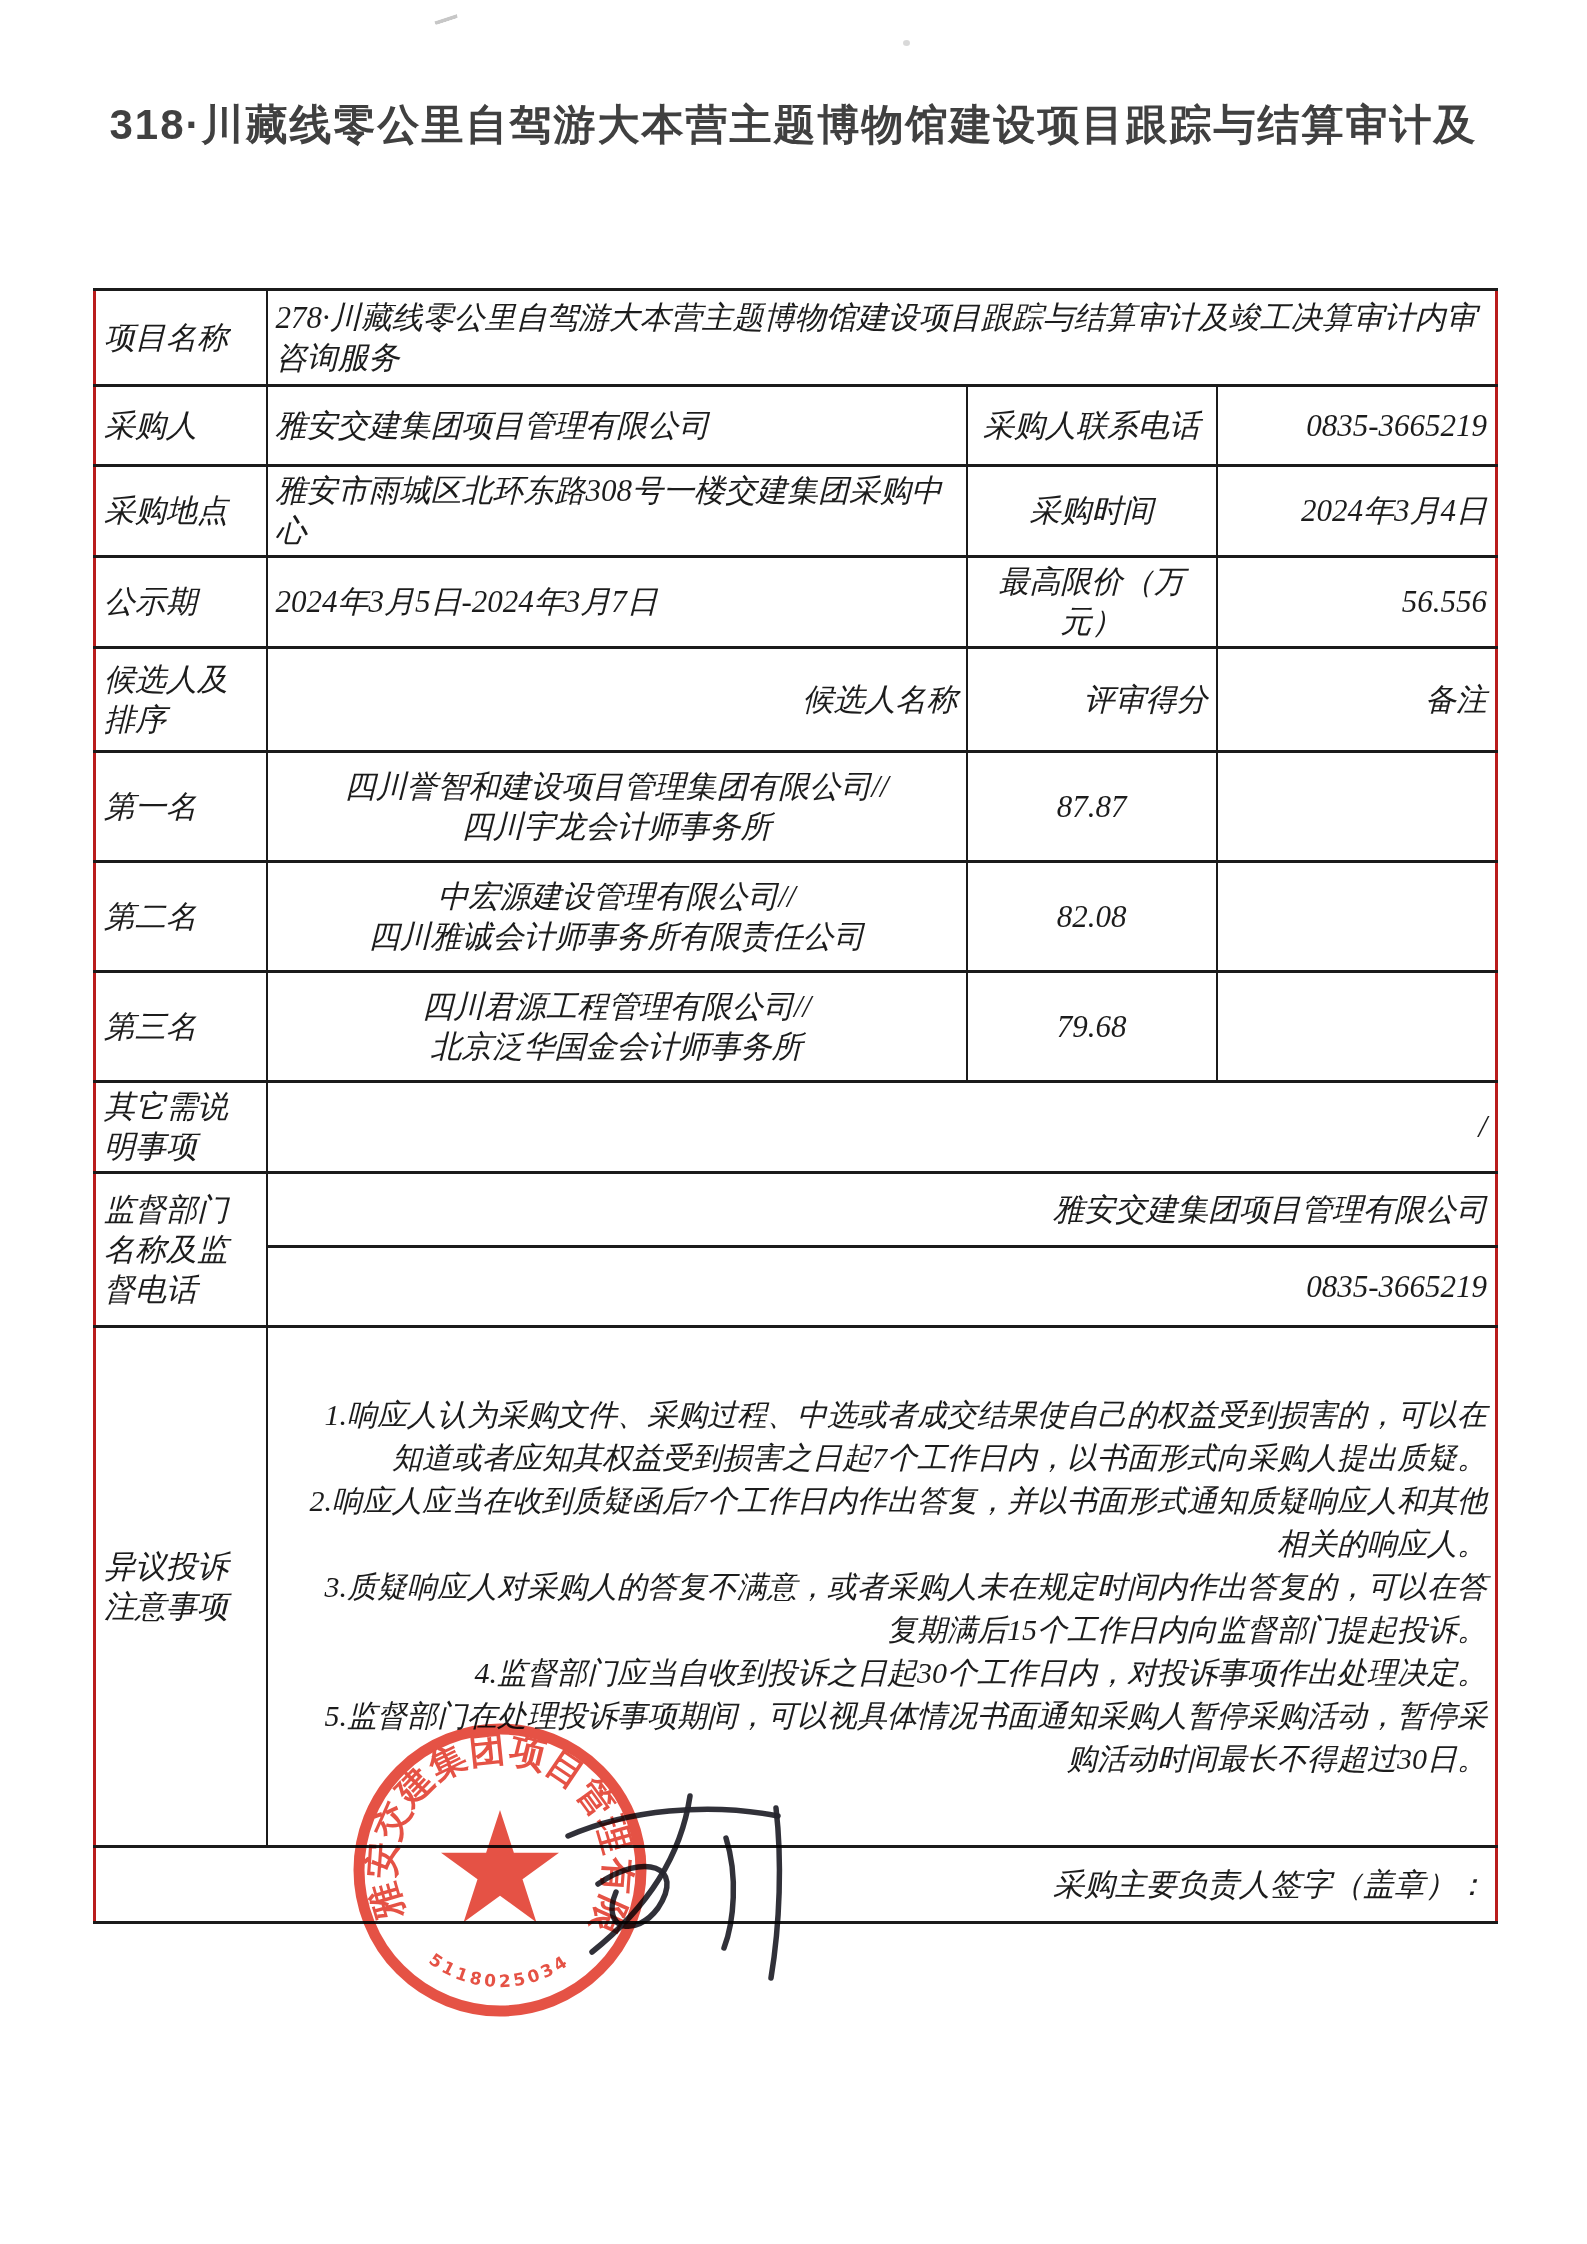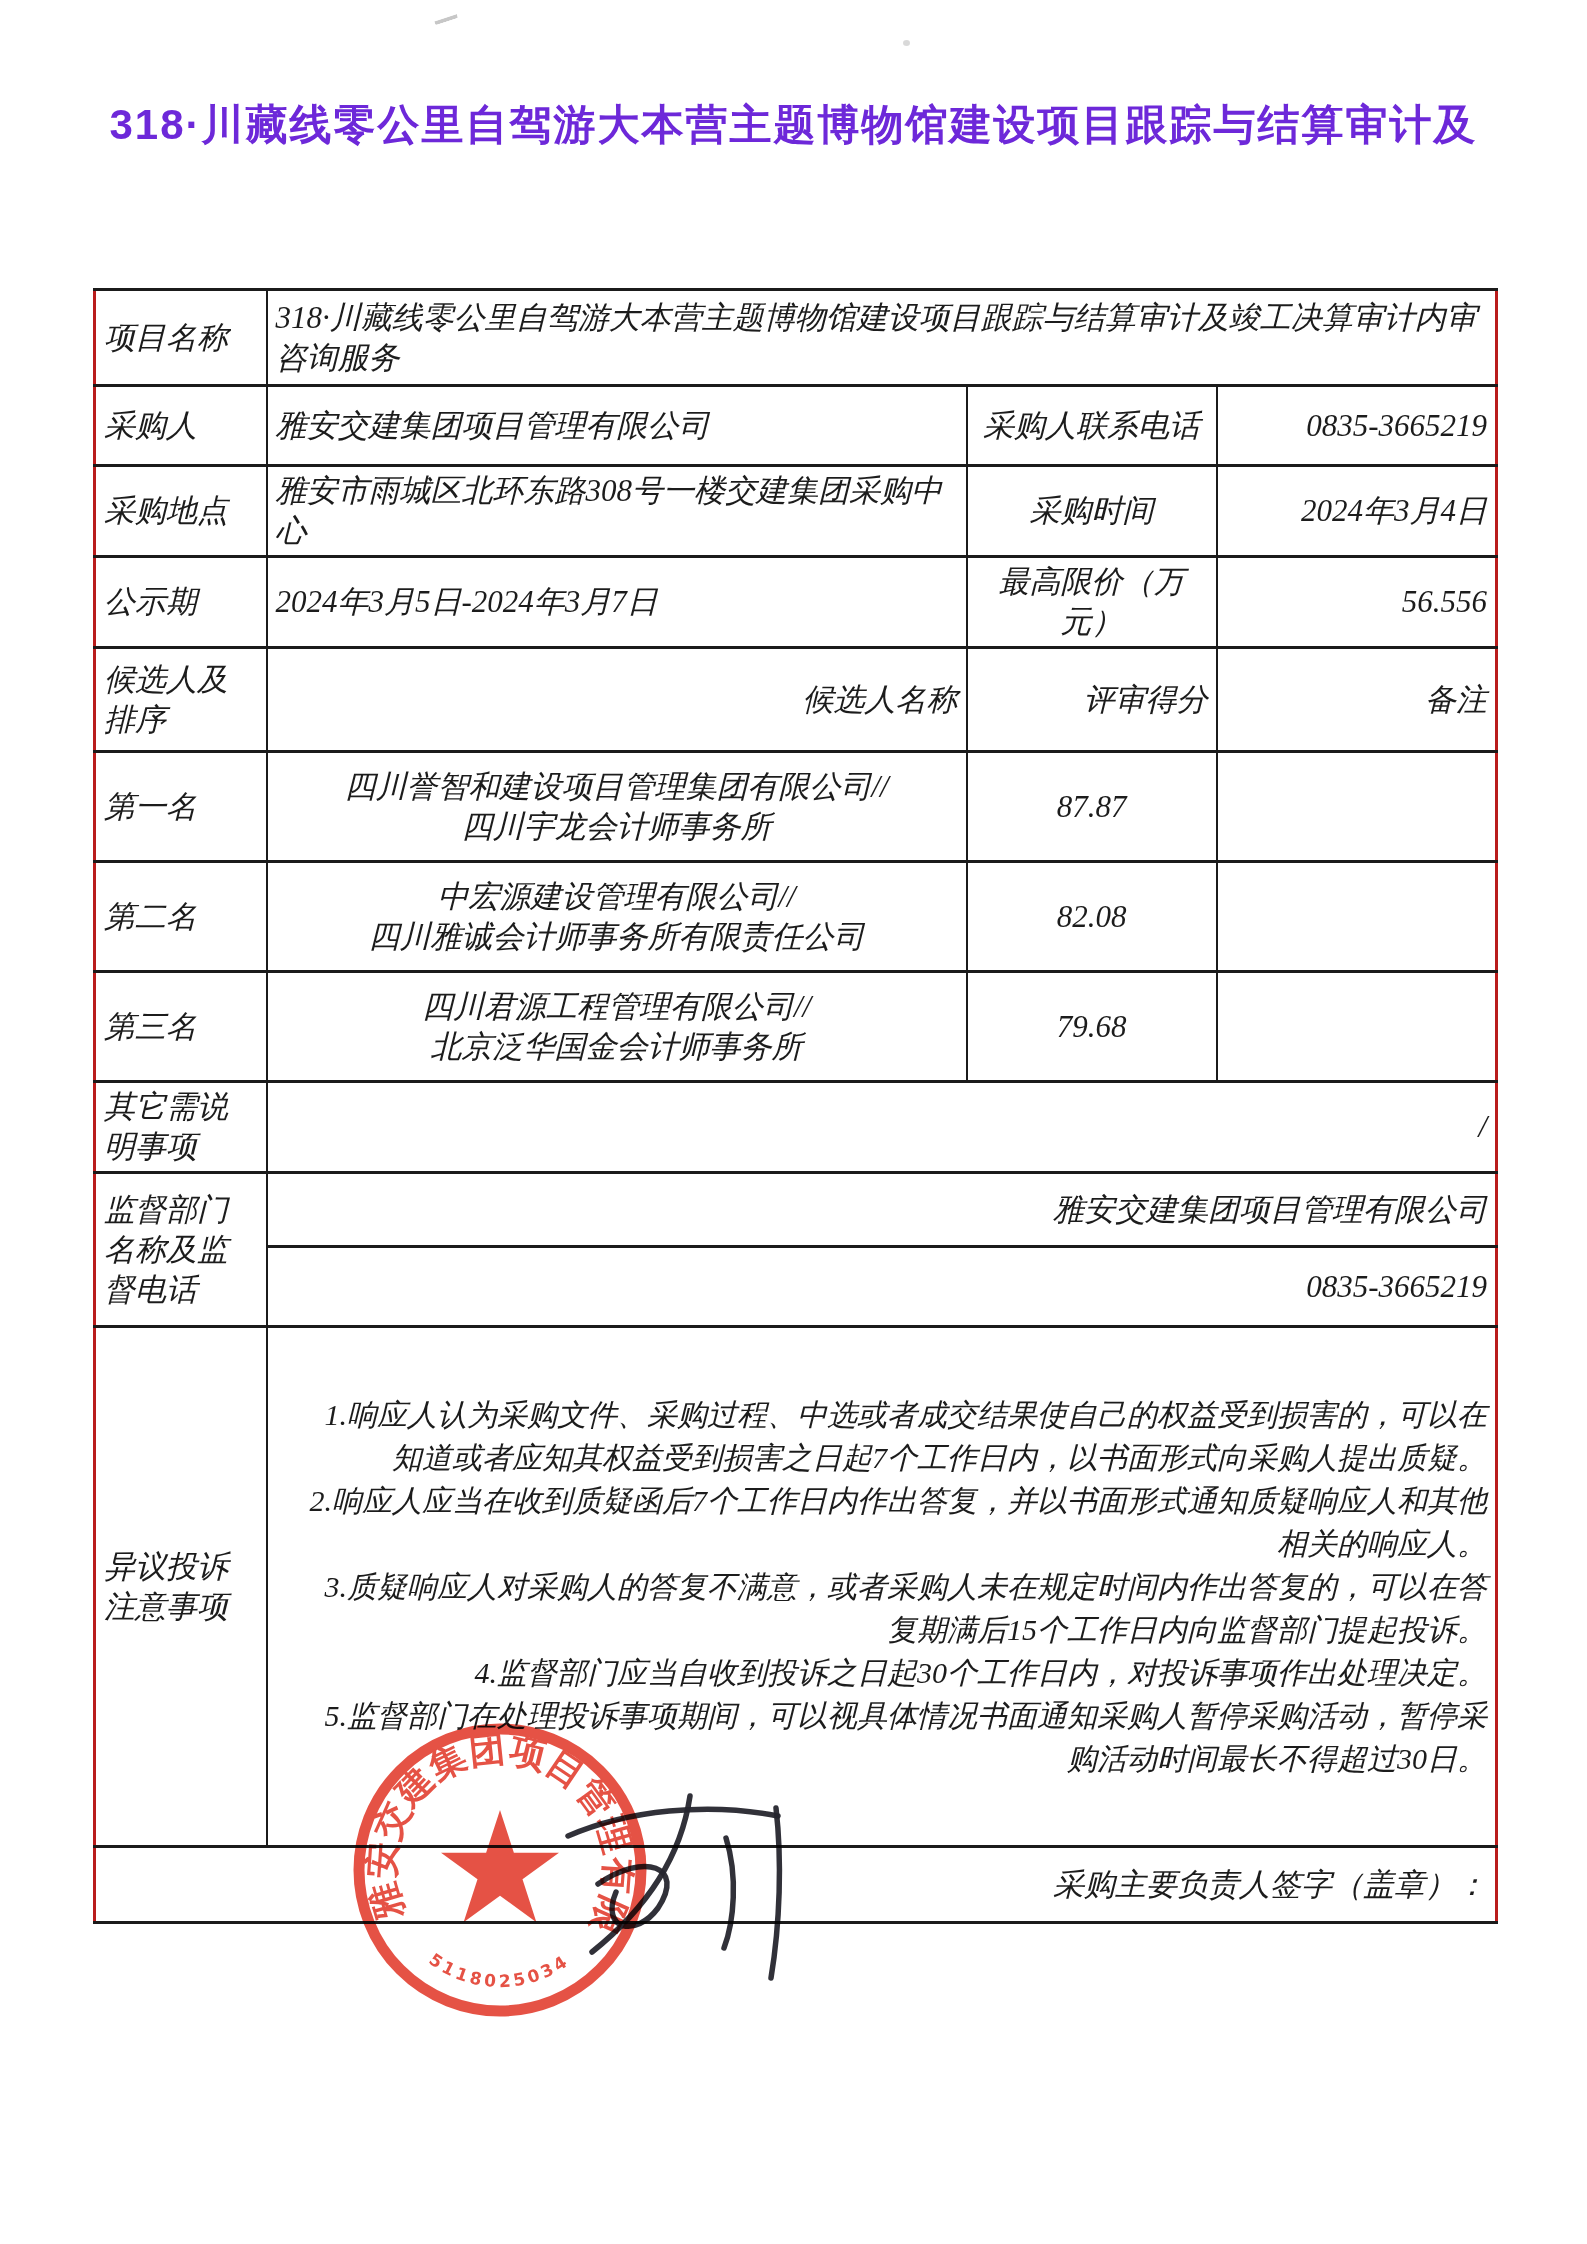--- a/index.html
+++ b/index.html
@@ -7,21 +7,21 @@
     position:relative;
     width:1587px;height:2244px;
     background:#ffffff;
     overflow:hidden;
     font-family:"Liberation Serif","DejaVu Serif",serif;
     color:#1c1c1c;
   }
   
   .doc-title{position:absolute;top:96px;left:0;width:100%;
     font-family:"Liberation Sans","DejaVu Sans",sans-serif;
-    font-weight:700;font-size:42px;line-height:58px;letter-spacing:2px;color:#6d28d9;}
+    font-weight:700;font-size:42px;line-height:58px;letter-spacing:2px;color:#404040;}
   .doc-title .line1{display:block;text-align:center;}
   .doc-title .line2{display:block;text-align:left;padding-left:255px;}
   
   table.main{
     position:absolute;left:93px;top:288px;width:1402px;
     border-collapse:collapse;table-layout:fixed;
     border:3px solid #b91c1c;
     font-style:italic;
   }
   table.main td{
@@ -79,21 +79,21 @@
     <colgroup>
       <col style="width:172px">
         <col style="width:700px">
         <col style="width:250px">
         <col style="width:280px">
     </colgroup>
 
     <tbody>
         <tr style="height:96px">
       <td class="lab">项目名称</td>
-      <td colspan="3" class="val-l prewrap">318·川藏线零公里自驾游大本营主题博物馆建设项目跟踪与结算审计及竣工决算审计内审
+      <td colspan="3" class="val-l prewrap">278·川藏线零公里自驾游大本营主题博物馆建设项目跟踪与结算审计及竣工决算审计内审
 咨询服务</td>
     </tr>
 
     <tr style="height:80px">
       <td class="lab">采购人</td>
       <td class="val-l">雅安交建集团项目管理有限公司</td>
       <td class="mid">采购人联系电话</td>
       <td class="val-c">0835-3665219</td>
     </tr>
 

